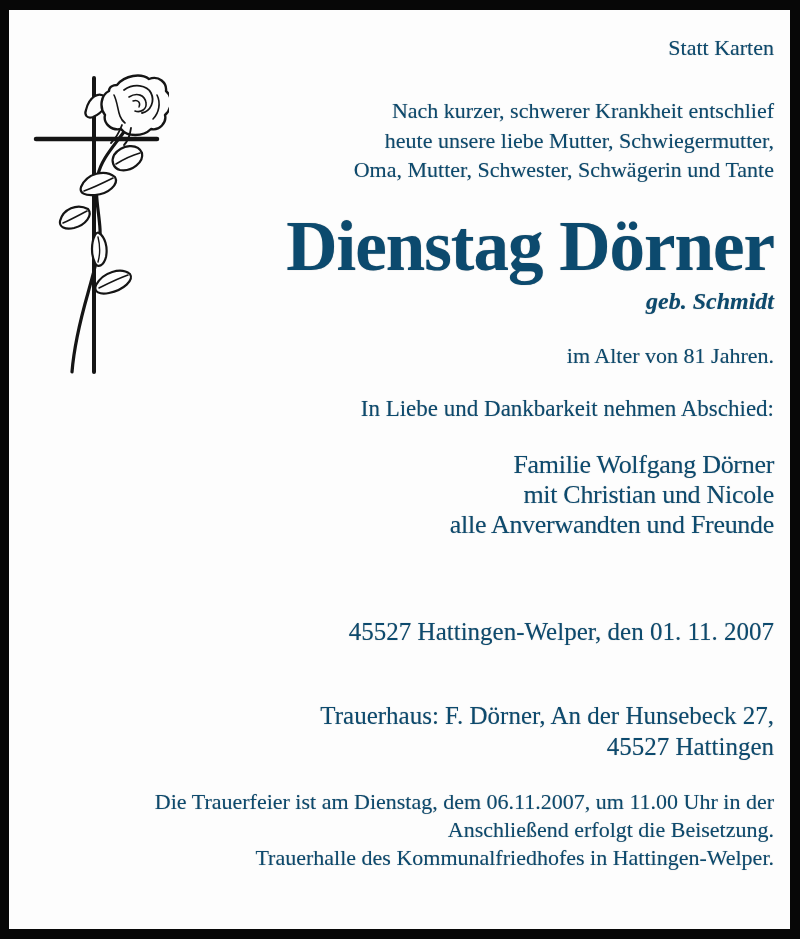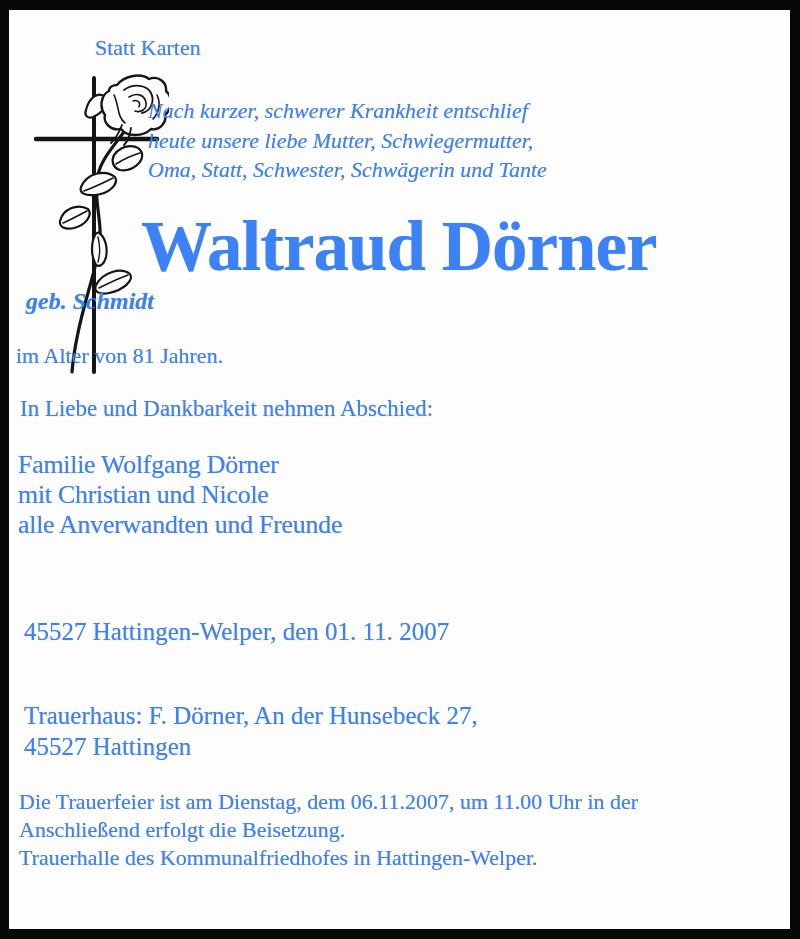--- a/index.html
+++ b/index.html
@@ -22,27 +22,27 @@
     top: 10px;
     right: 10px;
     bottom: 10px;
     background: #fdfdfd;
     font-family: "Liberation Serif", "DejaVu Serif", serif;
     color: #1a1a1a;
   }
   .txt {
     position: absolute;
     right: 16px;
-    text-align: left;
-    color: #3b82f6;
+    text-align: right;
+    color: #0c4a6e;
     text-shadow: 0 0 1px rgba(30,30,30,0.35);
     white-space: nowrap;
   }
   .statt        { top: 25px;  left: 86px;  font-size: 22px; line-height: 26px; }
-  .intro        { top: 86px;  left: 139px; font-size: 22px; line-height: 29.5px; font-style: italic; }
+  .intro        { top: 86px;  left: 139px; font-size: 22px; line-height: 29.5px; }
   .name         { top: 199px; left: 132px; font-size: 71px; line-height: 74px; font-weight: bold; letter-spacing: -1px; }
   .geb          { top: 278px; left: 17px;  font-size: 24px; line-height: 27px; font-weight: bold; font-style: italic; }
   .alter        { top: 333px; left: 7px;   font-size: 22px; line-height: 26px; }
   .liebe        { top: 385px; left: 11px;  font-size: 23px; line-height: 27px; }
   .family       { top: 440px; left: 9px;   font-size: 26px; line-height: 30px; font-weight: normal; letter-spacing: -0.3px; }
   .placedate    { top: 608px; left: 15px;  font-size: 25px; line-height: 28px; }
   .trauerhaus   { top: 690px; left: 15px;  font-size: 25px; line-height: 31px; }
   .funeral      { top: 778px; left: 10px;  font-size: 22px; line-height: 28px; font-family: Liberation Serif, serif; }
   .rose-art {
     position: absolute;
@@ -89,24 +89,24 @@
 
       <path d="M 93 60 C 90 68, 86 74, 82 78" stroke-width="1.8"></path>
       <path d="M 102 63 C 101 70, 99 76, 95 80" stroke-width="1.8"></path>
     </svg>
 
     <div class="txt statt">Statt Karten</div>
 
     <div class="txt intro">
       <div>Nach kurzer, schwerer Krankheit entschlief</div>
       <div>heute unsere liebe Mutter, Schwiegermutter,</div>
-      <div>Oma, Statt, Schwester, Schwägerin und Tante</div>
+      <div>Oma, Mutter, Schwester, Schwägerin und Tante</div>
     </div>
 
-    <div class="txt name">Waltraud Dörner</div>
+    <div class="txt name">Dienstag Dörner</div>
 
     <div class="txt geb">geb. Schmidt</div>
 
     <div class="txt alter">im Alter von 81 Jahren.</div>
 
     <div class="txt liebe">In Liebe und Dankbarkeit nehmen Abschied:</div>
 
     <div class="txt family">
       <div>Familie Wolfgang Dörner</div>
       <div>mit Christian und Nicole</div>

